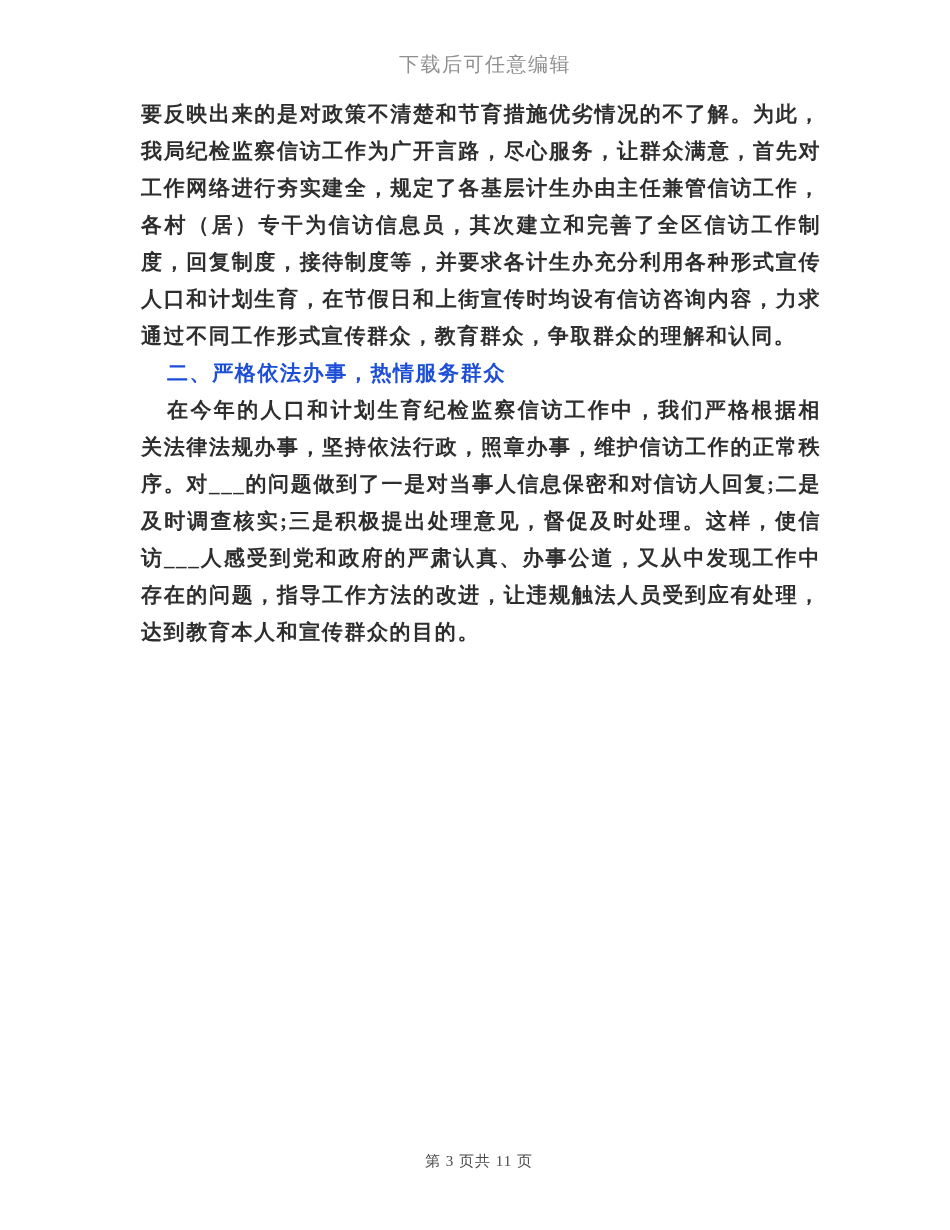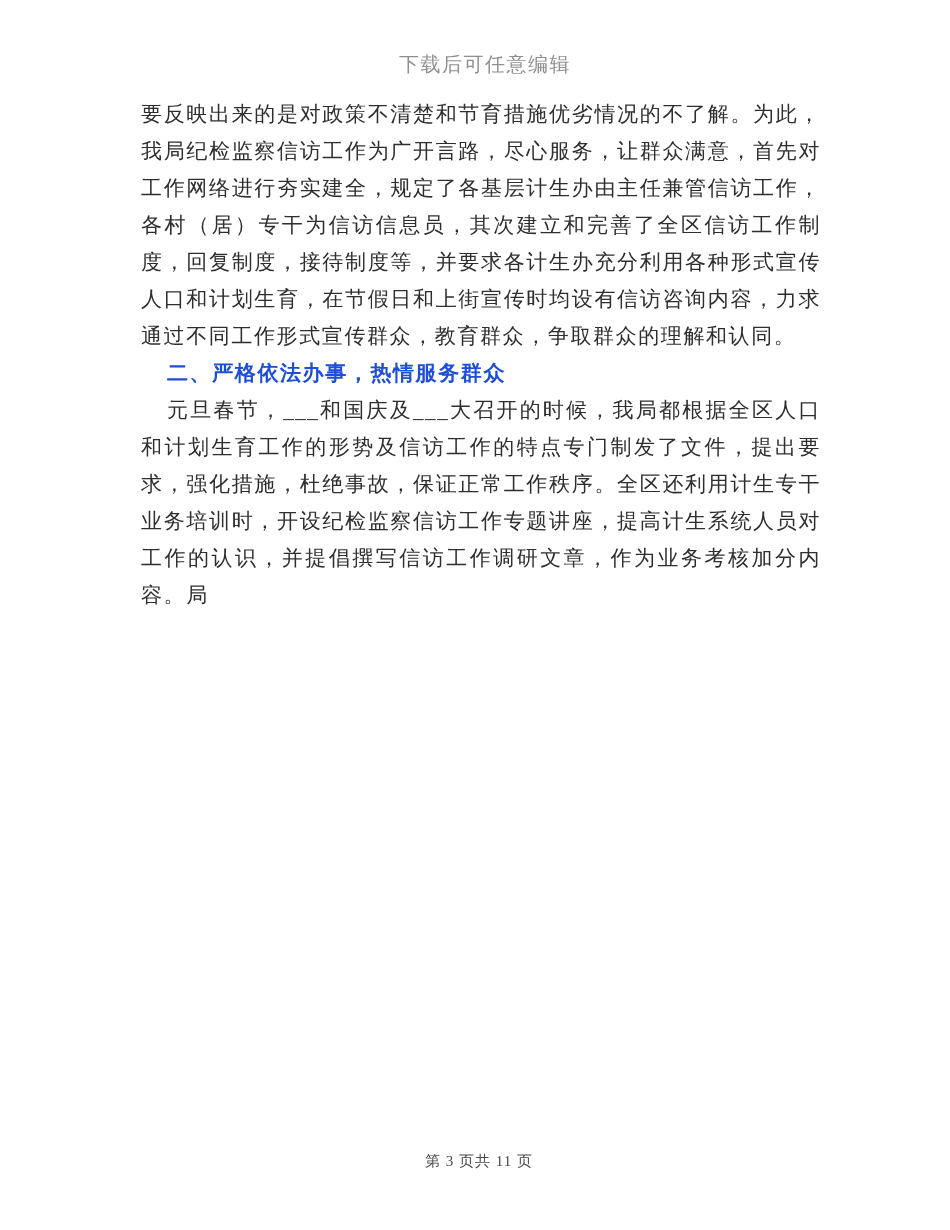--- a/index.html
+++ b/index.html
@@ -33,21 +33,21 @@
   .content p.paragraph,
   .content h2.heading {
     margin: 0;
     padding: 0;
     font-size: 21px;
     line-height: 37px;
     letter-spacing: 1.6px;
     color: #2e2e2e;
     text-align: justify;
     text-justify: inter-character;
-    font-weight: normal;
+    font-weight: bold;
   }
   .content h2.heading {
     font-weight: bold;
     color: #1d4ed8;
     text-indent: 26px;
   }
   .content .indent {
     text-indent: 26px;
   }
   .page-footer {
@@ -62,16 +62,16 @@
   }
 </style>
 </head>
 <body>
 
 <div class="page-header">下载后可任意编辑</div>
 
 <div class="content">
     <p class="paragraph">要反映出来的是对政策不清楚和节育措施优劣情况的不了解。为此，我局纪检监察信访工作为广开言路，尽心服务，让群众满意，首先对工作网络进行夯实建全，规定了各基层计生办由主任兼管信访工作，各村（居）专干为信访信息员，其次建立和完善了全区信访工作制度，回复制度，接待制度等，并要求各计生办充分利用各种形式宣传人口和计划生育，在节假日和上街宣传时均设有信访咨询内容，力求通过不同工作形式宣传群众，教育群众，争取群众的理解和认同。</p>
     <h2 class="heading indent">二、严格依法办事，热情服务群众</h2>
-    <p class="paragraph indent">元旦春节，___和国庆及___大召开的时候，我局都根据全区人口和计划生育工作的形势及信访工作的特点专门制发了文件，提出要求，强化措施，杜绝事故，保证正常工作秩序。全区还利用计生专干业务培训时，开设纪检监察信访工作专题讲座，提高计生系统人员对工作的认识，并提倡撰写信访工作调研文章，作为业务考核加分内容。局</p>
+    <p class="paragraph indent">在今年的人口和计划生育纪检监察信访工作中，我们严格根据相关法律法规办事，坚持依法行政，照章办事，维护信访工作的正常秩序。对___的问题做到了一是对当事人信息保密和对信访人回复;二是及时调查核实;三是积极提出处理意见，督促及时处理。这样，使信访___人感受到党和政府的严肃认真、办事公道，又从中发现工作中存在的问题，指导工作方法的改进，让违规触法人员受到应有处理，达到教育本人和宣传群众的目的。</p>
   </div>
 
 <div class="page-footer">第 3 页共 11 页</div>
 
 </body></html>

